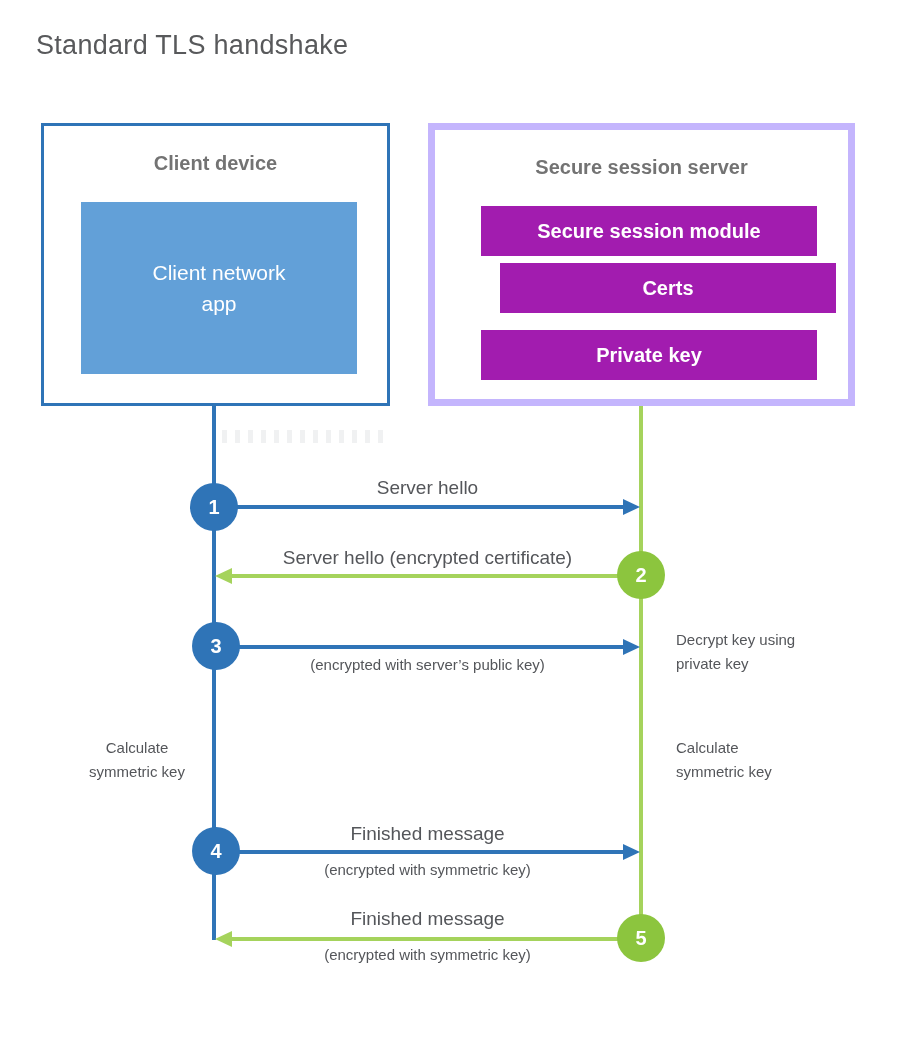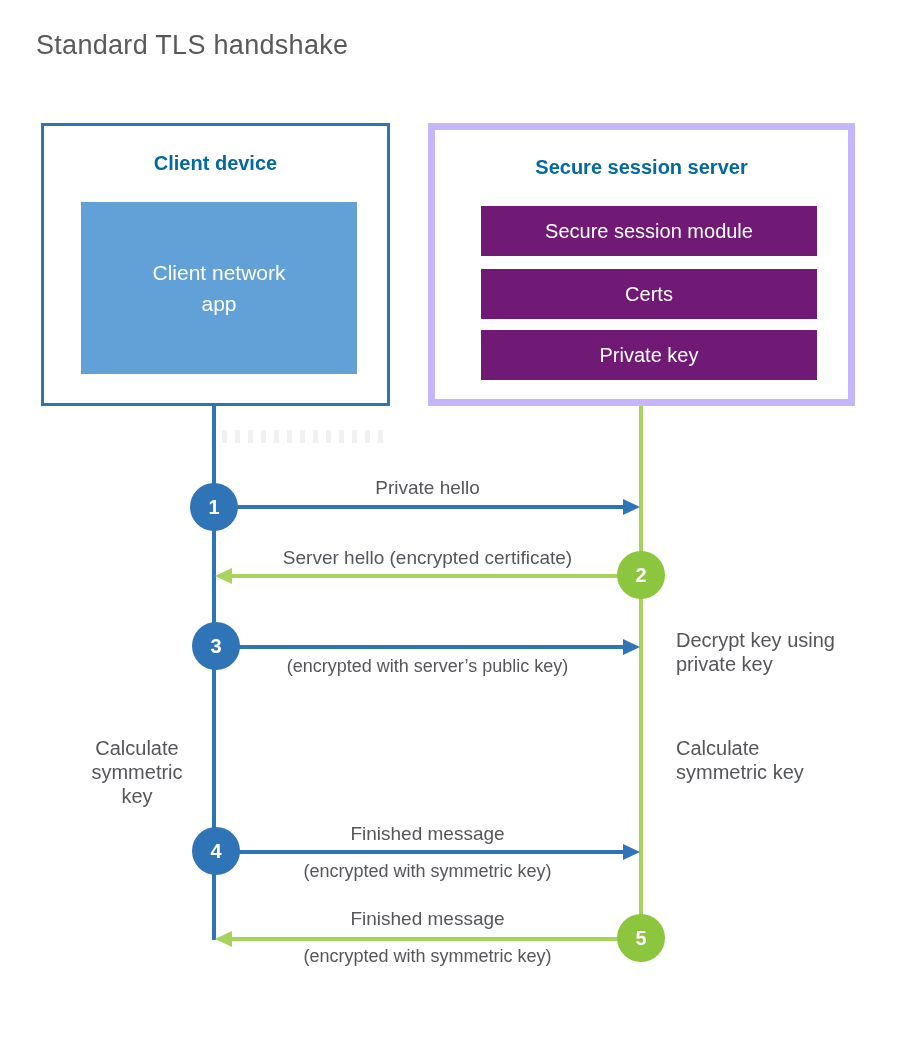--- a/index.html
+++ b/index.html
@@ -29,44 +29,45 @@
   }
   .client-box  { left: 41px;  width: 349px; border: 3px solid #2f74b7; }
   .server-box  { left: 428px; width: 427px; border: 7px solid #c4b5fd; }
   .box-title {
     position: absolute;
     top: 26px; left: 0;
     width: 100%;
     text-align: center;
     font-size: 20px;
     font-weight: 700;
-    color: #0369a1;
+    color: #737373;
   }
   .client-app {
     position: absolute;
     left: 37px; top: 76px;
     width: 276px; height: 172px;
     background: #62a0d8;
     display: flex; align-items: center; justify-content: center;
     color: #ffffff;
     font-size: 21px;
     text-align: center;
   }
   .client-app span { display: inline-block; max-width: 150px; line-height: 1.5; }
   .server-bar {
     position: absolute;
     left: 46px;
     width: 336px; height: 50px;
-    background: #701a75;
+    background: #a21caf;
     display: flex; align-items: center; justify-content: center;
     color: #ffffff;
     font-size: 20px;
+    font-weight: bold;
   }
   .bar-1 { top: 76px; }
-  .bar-2 { top: 139px; }
+  .bar-2 { top: 133px; margin-left: 19px; }
   .bar-3 { top: 200px; }
   
   .lifeline { position: absolute; width: 4px; top: 406px; }
   .lifeline.blue  { left: 212px; height: 534px; background: #2f74b7; }
   .lifeline.green { left: 639px; height: 532px; background: #a5d35c; }
   .faint-dashes {
     position: absolute;
     left: 222px; top: 430px;
     width: 166px; height: 13px;
     background: repeating-linear-gradient(90deg, #f0f1f2 0 5px, transparent 5px 13px);
@@ -111,32 +112,32 @@
     position: absolute;
     left: 214px; width: 427px;
     text-align: center;
     font-size: 19px;
     color: #54565a;
   }
   .sub-label {
     position: absolute;
     left: 214px; width: 427px;
     text-align: center;
-    font-size: 18px;
+    font-size: 15px;
     color: #54565a;
   }
   .l1 { top: 477px; }
   .l2 { top: 547px; }
   .l3 { top: 618px; } .s3 { top: 656px; }
   .l4 { top: 823px; } .s4 { top: 861px; }
   .l5 { top: 908px; } .s5 { top: 946px; }
   
   .side-note {
     position: absolute;
-    font-size: 20px;
+    font-size: 15px;
     line-height: 24px;
     color: #54565a;
   }
   .side-note span { display: block; }
   .note-decrypt    { left: 676px; top: 628px; text-align: left; }
   .note-calc-left  { left: 82px;  top: 736px; width: 110px; text-align: center; }
   .note-calc-right { left: 676px; top: 736px; text-align: left; }
 </style>
 </head>
 <body>
@@ -156,21 +157,21 @@
     <div class="box-title">Secure session server</div>
     <div class="server-bar bar-1">Secure session module</div>
     <div class="server-bar bar-2">Certs</div>
     <div class="server-bar bar-3">Private key</div>
   </div>
 
   <div class="lifeline blue"></div>
   <div class="lifeline green"></div>
   <div class="faint-dashes"></div>
 
-  <div class="msg-label l1">Private hello</div>
+  <div class="msg-label l1">Server hello</div>
   <div class="arrow-line blue a1-line"></div>
   <div class="arrow-head right a1-head"></div>
   <div class="num-circle blue c1">1</div>
 
   <div class="msg-label l2">Server hello (encrypted certificate)</div>
   <div class="arrow-line green a2-line"></div>
   <div class="arrow-head left a2-head"></div>
   <div class="num-circle green c2">2</div>
 
   <div class="arrow-line blue a3-line"></div>

